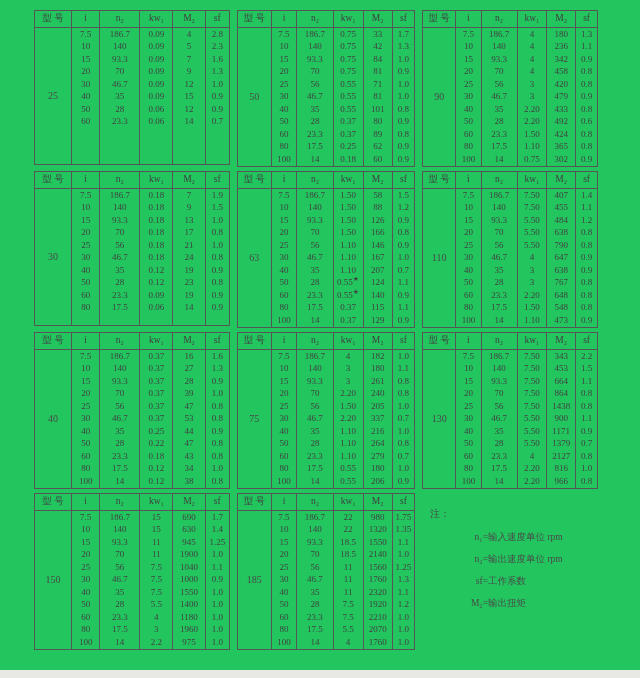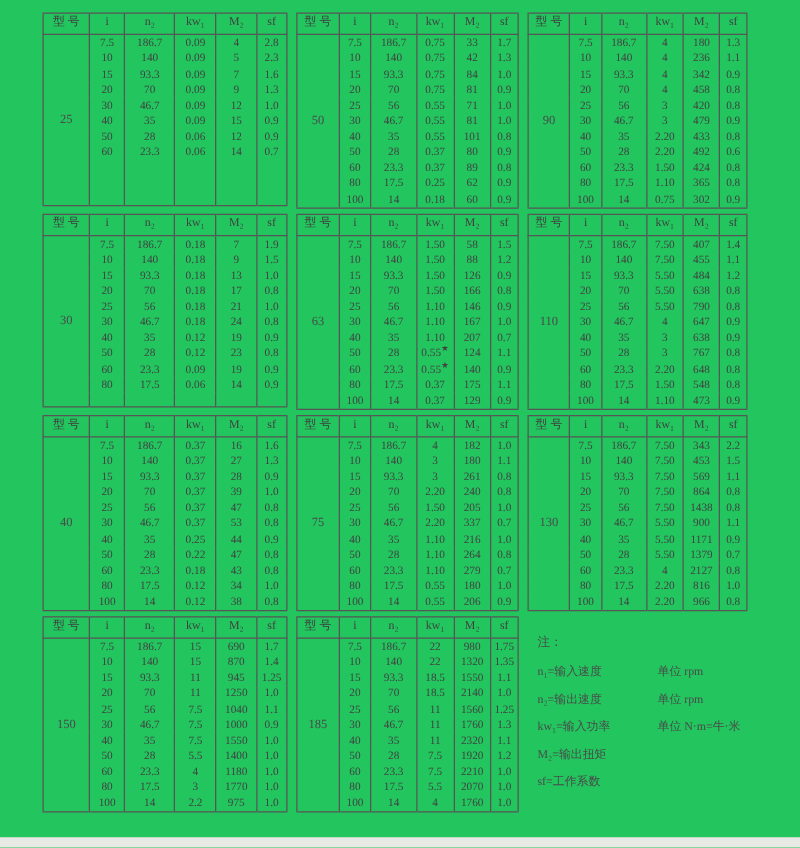--- a/index.html
+++ b/index.html
@@ -35,21 +35,21 @@
     font-size:10px;color:#4a4a4a;
   }
   table.spec tr.fill td{height:auto;}
   col.c-model{width:19%;} col.c-i{width:14.5%;} col.c-n2{width:20.5%;}
   col.c-kw{width:17%;} col.c-m2{width:16.5%;} col.c-sf{width:12.5%;}
   .star{font-size:7px;vertical-align:super;line-height:0;}
   .notes{
     padding:14px 0 0 8px;font-size:9.5px;color:#4a4a4a;
   }
   .notes .nt-title{margin-bottom:10px;font-size:10px;}
-  .note-line{display:flex;margin-bottom:9px;}
+  .note-line{display:flex;margin-bottom:9px;text-align:right;}
   .note-term{width:96px;}
   .note-unit{}
 </style>
 </head>
 <body>
 
 <div class="sheet">
   <div class="grid">
 
     <table class="spec">
@@ -533,21 +533,21 @@
             <td>60</td>
             <td>23.3</td>
             <td>0.55<span class="star">★</span></td>
             <td>140</td>
             <td>0.9</td>
           </tr>
           <tr>
             <td>80</td>
             <td>17.5</td>
             <td>0.37</td>
-            <td>175</td>
+            <td>115</td>
             <td>1.1</td>
           </tr>
           <tr>
             <td>100</td>
             <td>14</td>
             <td>0.37</td>
             <td>129</td>
             <td>0.9</td>
           </tr>
           <tr class="fill">
@@ -912,21 +912,21 @@
             <td>10</td>
             <td>140</td>
             <td>7.50</td>
             <td>453</td>
             <td>1.5</td>
           </tr>
           <tr>
             <td>15</td>
             <td>93.3</td>
             <td>7.50</td>
-            <td>569</td>
+            <td>664</td>
             <td>1.1</td>
           </tr>
           <tr>
             <td>20</td>
             <td>70</td>
             <td>7.50</td>
             <td>864</td>
             <td>0.8</td>
           </tr>
           <tr>
@@ -1012,35 +1012,35 @@
             <td>7.5</td>
             <td>186.7</td>
             <td>15</td>
             <td>690</td>
             <td>1.7</td>
           </tr>
           <tr>
             <td>10</td>
             <td>140</td>
             <td>15</td>
-            <td>870</td>
+            <td>630</td>
             <td>1.4</td>
           </tr>
           <tr>
             <td>15</td>
             <td>93.3</td>
             <td>11</td>
             <td>945</td>
             <td>1.25</td>
           </tr>
           <tr>
             <td>20</td>
             <td>70</td>
             <td>11</td>
-            <td>1250</td>
+            <td>1900</td>
             <td>1.0</td>
           </tr>
           <tr>
             <td>25</td>
             <td>56</td>
             <td>7.5</td>
             <td>1040</td>
             <td>1.1</td>
           </tr>
           <tr>
@@ -1068,21 +1068,21 @@
             <td>60</td>
             <td>23.3</td>
             <td>4</td>
             <td>1180</td>
             <td>1.0</td>
           </tr>
           <tr>
             <td>80</td>
             <td>17.5</td>
             <td>3</td>
-            <td>1770</td>
+            <td>1960</td>
             <td>1.0</td>
           </tr>
           <tr>
             <td>100</td>
             <td>14</td>
             <td>2.2</td>
             <td>975</td>
             <td>1.0</td>
           </tr>
           <tr class="fill">
@@ -1205,26 +1205,22 @@
       <div class="nt-title">注：</div>
       <div class="note-line">
         <span class="note-term">n₁=输入速度</span>
         <span class="note-unit">单位  rpm</span>
       </div>
       <div class="note-line">
         <span class="note-term">n₂=输出速度</span>
         <span class="note-unit">单位  rpm</span>
       </div>
       <div class="note-line">
-        <span class="note-term">kw₁=输入功率</span>
-        <span class="note-unit">单位  N·m=牛·米</span>
+        <span class="note-term">sf=工作系数</span>
+        <span class="note-unit"></span>
       </div>
       <div class="note-line">
         <span class="note-term">M₂=输出扭矩</span>
-        <span class="note-unit"></span>
-      </div>
-      <div class="note-line">
-        <span class="note-term">sf=工作系数</span>
         <span class="note-unit"></span>
       </div>
     </div>
   </div>
 </div>
 
 </body></html>

